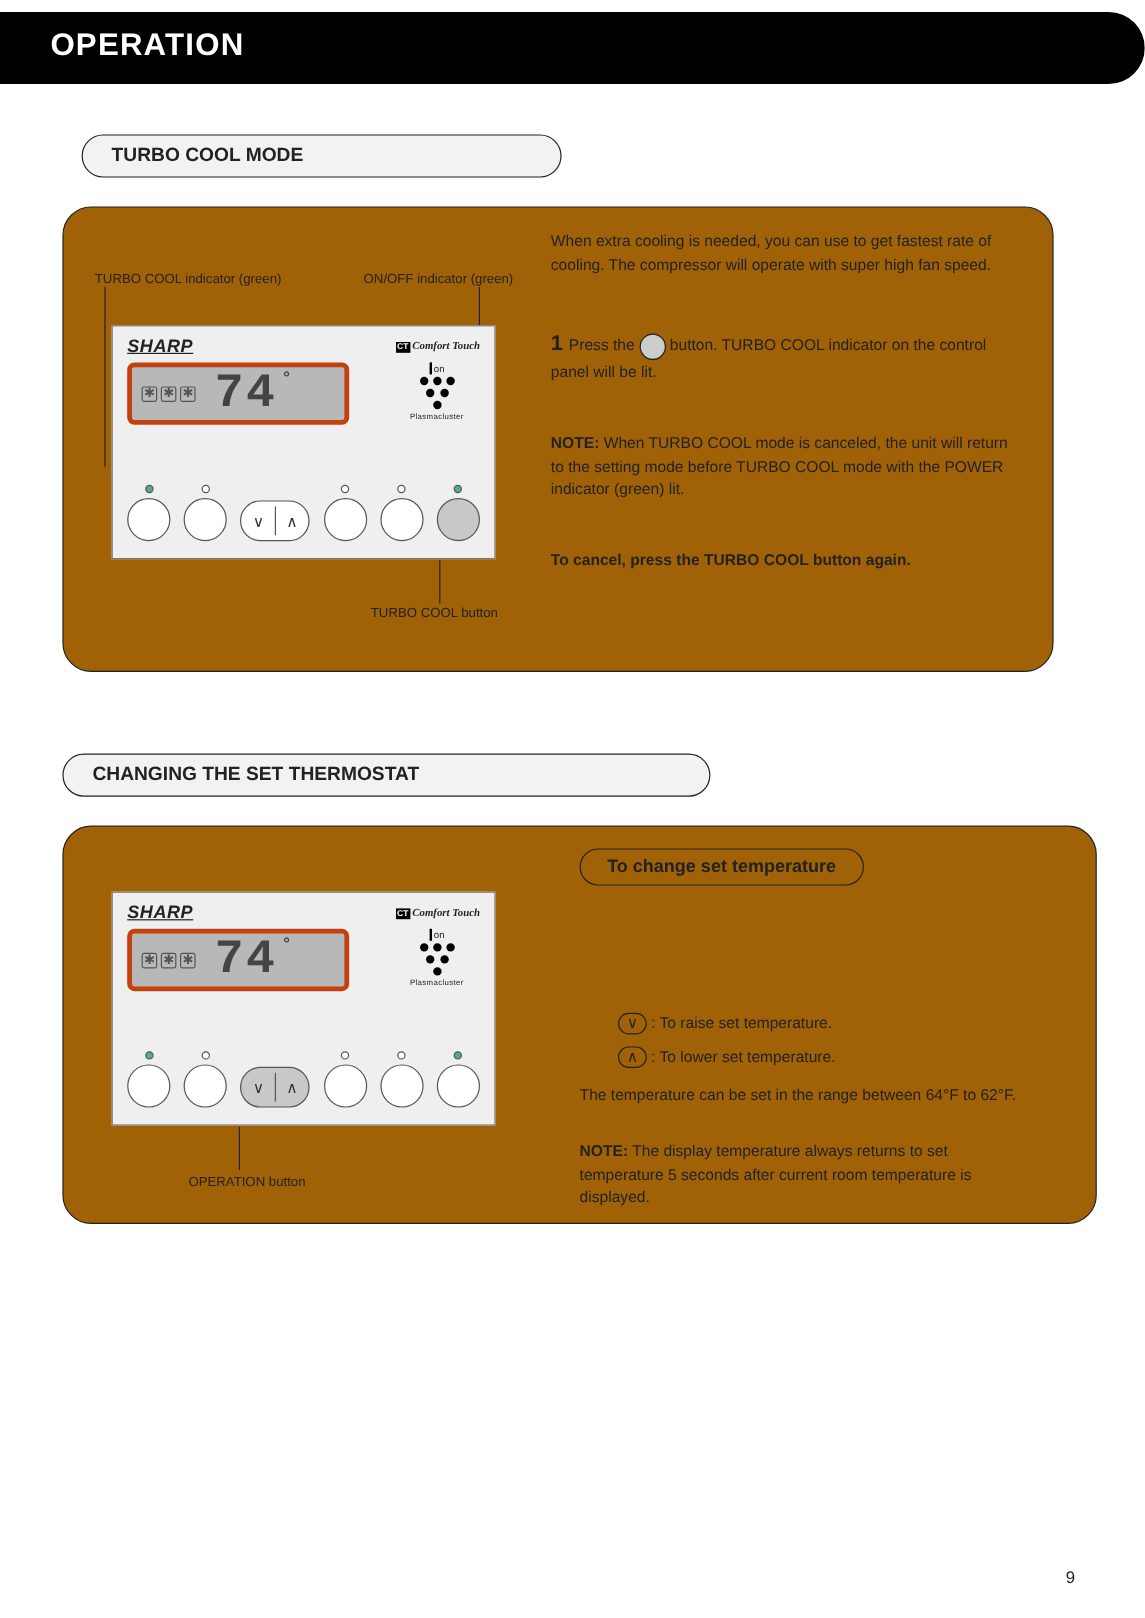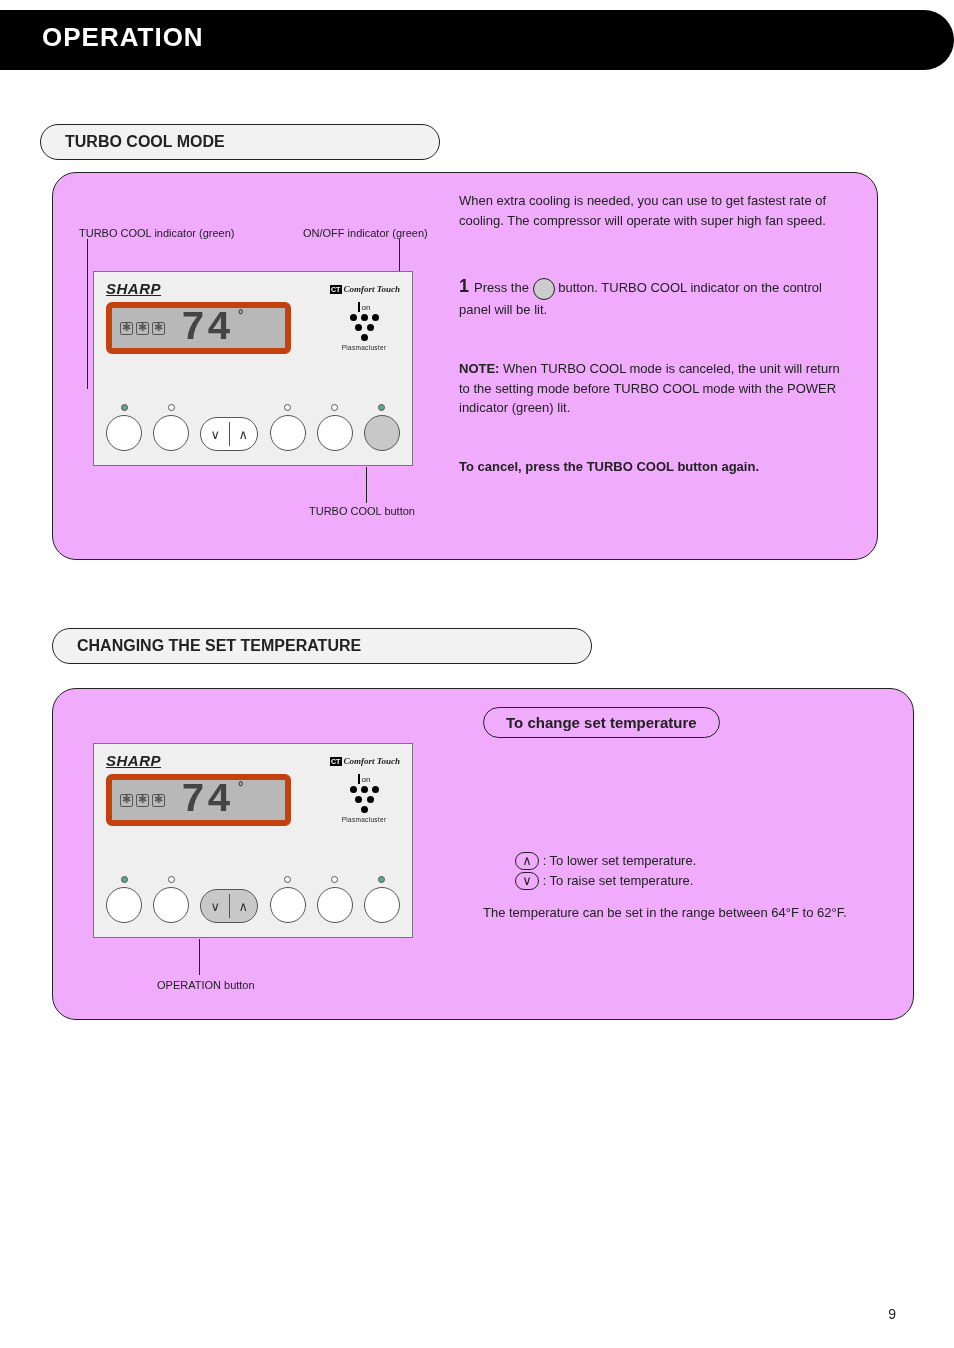--- a/index.html
+++ b/index.html
@@ -36,21 +36,21 @@
     padding: 6px 22px;
     font-weight: bold;
     font-size: 15px;
     display: inline-block;
   }
   .main-box {
     position: absolute;
     border: 1.5px solid #222;
     border-radius: 24px;
     left: 52px;
-    background: #f0abfc;
+    background: #a16207;
   }
   
   .panel {
     width: 320px;
     height: 195px;
     background: #efefef;
     border: 1.5px solid #777;
     position: relative;
   }
   .panel-top-row {
@@ -89,21 +89,21 @@
     font-style: normal;
     font-family: Arial;
   }
   .lcd {
     position: absolute;
     top: 30px;
     left: 12px;
     width: 185px;
     height: 52px;
     background: #b8b8b8;
-    border: 6px solid #c2410c;
+    border: 4px solid #c2410c;
     border-radius: 6px;
     display: flex;
     align-items: center;
     padding: 0 8px;
   }
   .lcd-fans { display: flex; gap: 3px; }
   .fan-icon {
     width: 13px; height: 13px; border: 1px solid #555; border-radius: 2px;
     position: relative;
   }
@@ -225,21 +225,21 @@
     bottom: 26px;
     font-size: 14px;
   }
 </style>
 </head>
 <body>
 
 <div class="header-bar"></div>
 <div style="position:absolute; top:22px; left:42px; color:#fff; font-size:26px; font-weight:900; letter-spacing:1px;">OPERATION</div>
 
-<div class="section-title-box" style="top:112px; left:40px; width:400px;margin-top:12px;">
+<div class="section-title-box" style="top:112px; left:68px; width:400px;">
   <span>TURBO COOL MODE</span>
 </div>
 
 <div class="main-box" style="top:172px; width:826px; height:388px;">
 
   <div class="callout-text" style="top:18px; left:406px; width:390px;">When extra cooling is needed, you can use to get fastest rate of cooling. The compressor will operate with super high fan speed.</div>
 
   <div class="callout-text" style="top:52px; left:26px; font-size:11px;">TURBO COOL indicator (green)</div>
   <div class="callout-text" style="top:52px; left:250px; font-size:11px;">ON/OFF indicator (green)</div>
 
@@ -321,21 +321,21 @@
 
   <div class="callout-text" style="top:284px; left:406px; width:390px; font-weight:bold;">To cancel, press the TURBO COOL button again.</div>
 
   <div class="callout-text" style="top:186px; left:406px; width:390px;">
     <span style="font-weight:bold;">NOTE:</span>
     <span>When TURBO COOL mode is canceled, the unit will return to the setting mode before TURBO COOL mode with the POWER indicator (green) lit.</span>
   </div>
 </div>
 
 <div class="section-title-box" style="top:628px; left:52px; width:540px;">
-  <span>CHANGING THE SET TEMPERATURE</span>
+  <span>CHANGING THE SET THERMOSTAT</span>
 </div>
 
 <div class="main-box" style="top:688px; width:862px; height:332px;">
 
   <div style="position:absolute; top:18px; left:430px;">
     <span class="inner-title-box">To change set temperature</span>
   </div>
 
   <div class="panel" style="position:absolute; top:54px; left:40px;">
     <div class="panel-top-row">
@@ -398,30 +398,34 @@
         <div class="rnd-btn"></div>
       </div>
     </div>
   </div>
 
   <div class="line line-v" style="top:250px; left:146px; height:36px;"></div>
   <div class="callout-text" style="top:288px; left:104px; font-size:11px;">OPERATION button</div>
 
 
   <div class="callout-text" style="top:154px; left:462px; width:340px;">
+    <div>
+      <span style="display:inline-block; width:24px; height:18px; border:1.5px solid #222; border-radius:10px; text-align:center; line-height:16px;">∨</span>
+      <span> : To raise set temperature.</span>
+    </div>
     <div style="margin-top:8px;">
       <span style="display:inline-block; width:24px; height:18px; border:1.5px solid #222; border-radius:10px; text-align:center; line-height:16px;">∧</span>
       <span> : To lower set temperature.</span>
     </div>
-    <div>
-      <span style="display:inline-block; width:24px; height:18px; border:1.5px solid #222; border-radius:10px; text-align:center; line-height:16px;">∨</span>
-      <span> : To raise set temperature.</span>
-    </div>
   </div>
 
   <div class="callout-text" style="top:214px; left:430px; width:370px;">
     <span>The temperature can be set in the range </span>
     <span> between 64°F to 62°F.</span>
   </div>
 
+  <div class="callout-text" style="top:260px; left:430px; width:370px;">
+    <span style="font-weight:bold;">NOTE:</span>
+    <span>The display temperature always returns to set temperature 5 seconds after current room temperature is displayed.</span>
+  </div>
 </div>
 
 <div class="page-number">9</div>
 
 </body></html>

